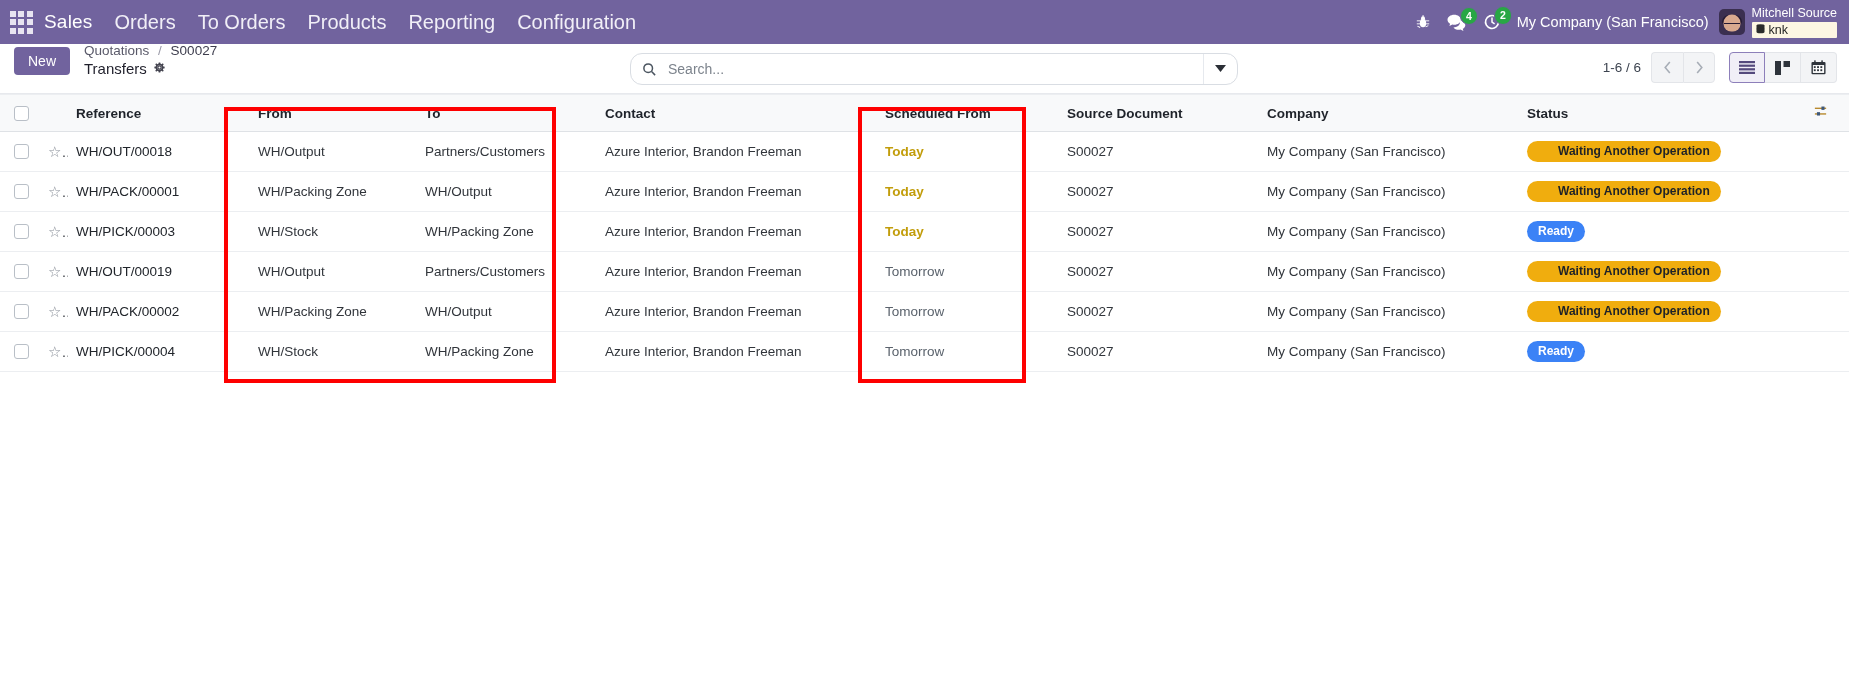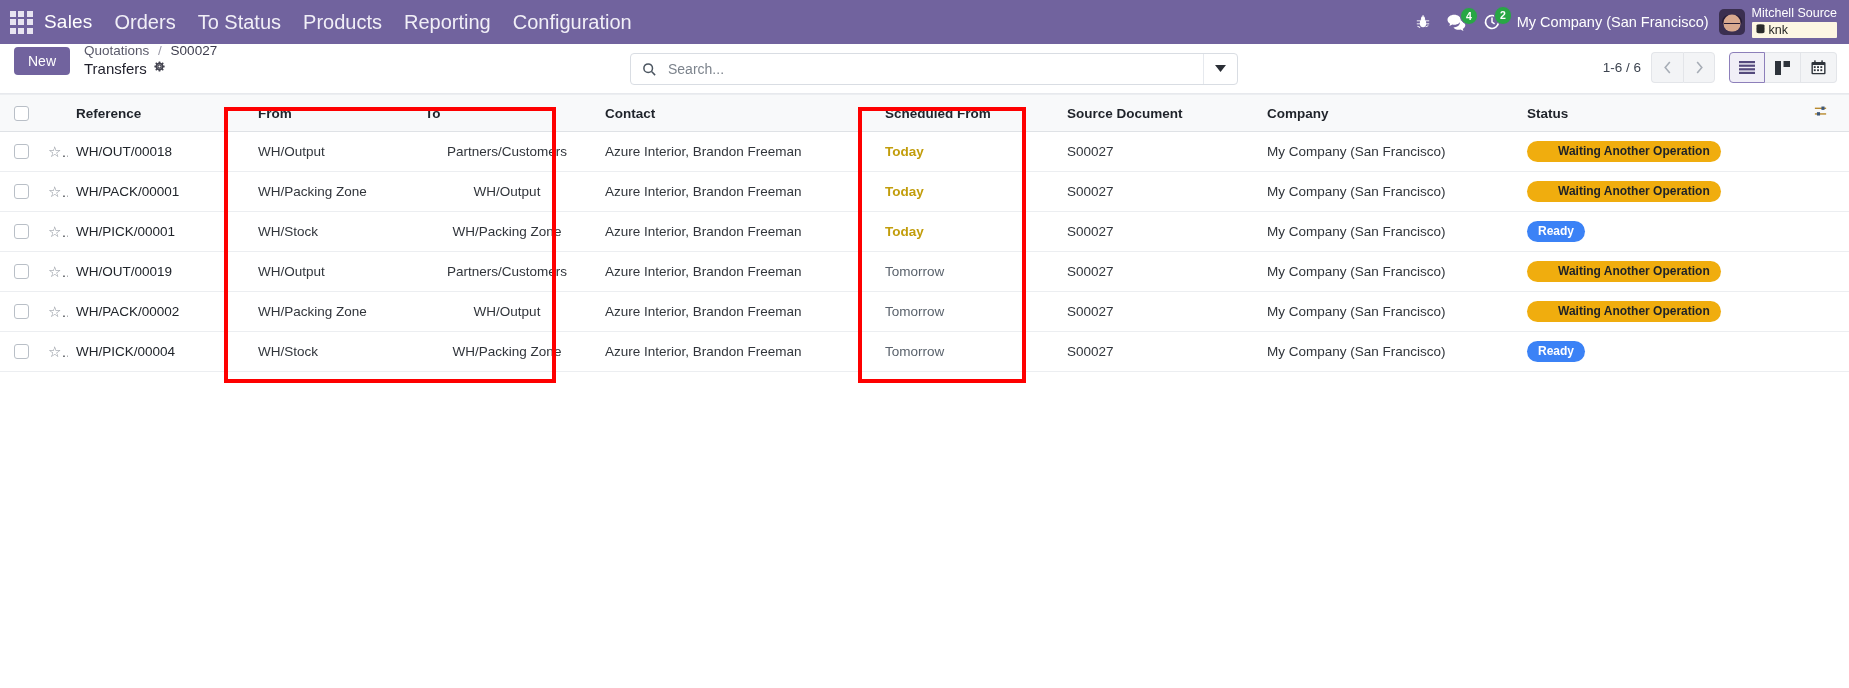--- a/index.html
+++ b/index.html
@@ -146,33 +146,33 @@
     padding: 6px 14px;
     margin-right: 14px;
     cursor: pointer;
     font-family: "Liberation Sans", sans-serif;
   }
   .breadcrumb-wrap { display: flex; flex-direction: column; line-height: 1.22; }
   .crumbs { font-size: 13.5px; color: #5a5a6a; white-space: nowrap; }
   .crumbs .crumb-link { color: #5a5a6a; cursor: pointer; }
   .crumbs .sep { margin: 0 5px; color: #9a9aa8; }
   .crumbs .crumb-cur { color: #3d3d4d; }
-  .view-title { font-size: 15px; color: #1f1f2b; display: flex; align-items: center; gap: 6px; }
+  .view-title { font-size: 15px; color: #1f1f2b; display: flex; align-items: flex-end; gap: 6px; }
   .gear { font-size: 12.5px; color: #4a4a58; cursor: pointer; }
 
   .search-wrap {
     position: absolute;
     left: 630px;
     width: 608px;
     top: 9px;
     height: 32px;
     display: flex;
     align-items: center;
     border: 1px solid #d9dde3;
-    border-radius: 4px;
+    border-radius: 12px;
     background: #fff;
   }
   .search-icon { margin: 0 9px 0 11px; color: #55606e; display:flex; }
   .search-input {
     flex: 1;
     border: none;
     outline: none;
     font-size: 14px;
     color: #31353b;
     font-family: "Liberation Sans", sans-serif;
@@ -245,21 +245,21 @@
     color: #31353b;
     height: 40px;
     white-space: nowrap;
     overflow: hidden;
     text-overflow: ellipsis;
   }
   .c-check { width: 40px; padding-left: 14px !important; }
   .c-star  { width: 28px; }
   .c-ref   { width: 182px; margin-top: 44px; }
   .c-from  { width: 167px; }
-  .c-to    { width: 180px; text-align: center; }
+  .c-to    { width: 180px; }
   .c-contact { width: 280px; }
   .c-sched { width: 182px; }
   .c-srcdoc { width: 200px; }
   .c-company { width: 260px; }
   .c-status { width: auto; }
   .c-opt { width: 44px; }
 
   .cbx {
     width: 15px; height: 15px;
     border: 1px solid #b9bfc7;
@@ -305,21 +305,21 @@
       <i></i>
       <i></i>
       <i></i>
       <i></i>
       <i></i>
       <i></i>
   </div>
   <div class="brand">Sales</div>
 
   <div class="nav-item">Orders</div>
-  <div class="nav-item">To Status</div>
+  <div class="nav-item">To Orders</div>
   <div class="nav-item">Products</div>
   <div class="nav-item">Reporting</div>
   <div class="nav-item">Configuration</div>
 
   <div class="nav-spacer"></div>
 
   <div class="nav-right">
     <div class="sys-icon">
       <svg width="16" height="16" viewBox="0 0 16 16" fill="#ffffff" aria-hidden="true">
         <ellipse cx="8" cy="9" rx="3.2" ry="4.3"></ellipse>
@@ -506,21 +506,21 @@
         <td class="c-contact">Azure Interior, Brandon Freeman</td>
         <td class="c-sched"><span class="date-today">Today</span></td>
         <td class="c-srcdoc">S00027</td>
         <td class="c-company">My Company (San Francisco)</td>
         <td class="c-status"><span class="badge badge-warning">Waiting Another Operation</span></td>
         <td class="c-opt"></td>
       </tr>
       <tr>
         <td class="c-check"><span class="cbx"></span></td>
         <td class="c-star"><span class="star">☆</span></td>
-        <td class="c-ref"><span class="ref-cell">WH/PICK/00001</span></td>
+        <td class="c-ref"><span class="ref-cell">WH/PICK/00003</span></td>
         <td class="c-from">WH/Stock</td>
         <td class="c-to">WH/Packing Zone</td>
         <td class="c-contact">Azure Interior, Brandon Freeman</td>
         <td class="c-sched"><span class="date-today">Today</span></td>
         <td class="c-srcdoc">S00027</td>
         <td class="c-company">My Company (San Francisco)</td>
         <td class="c-status"><span class="badge badge-info">Ready</span></td>
         <td class="c-opt"></td>
       </tr>
       <tr>

